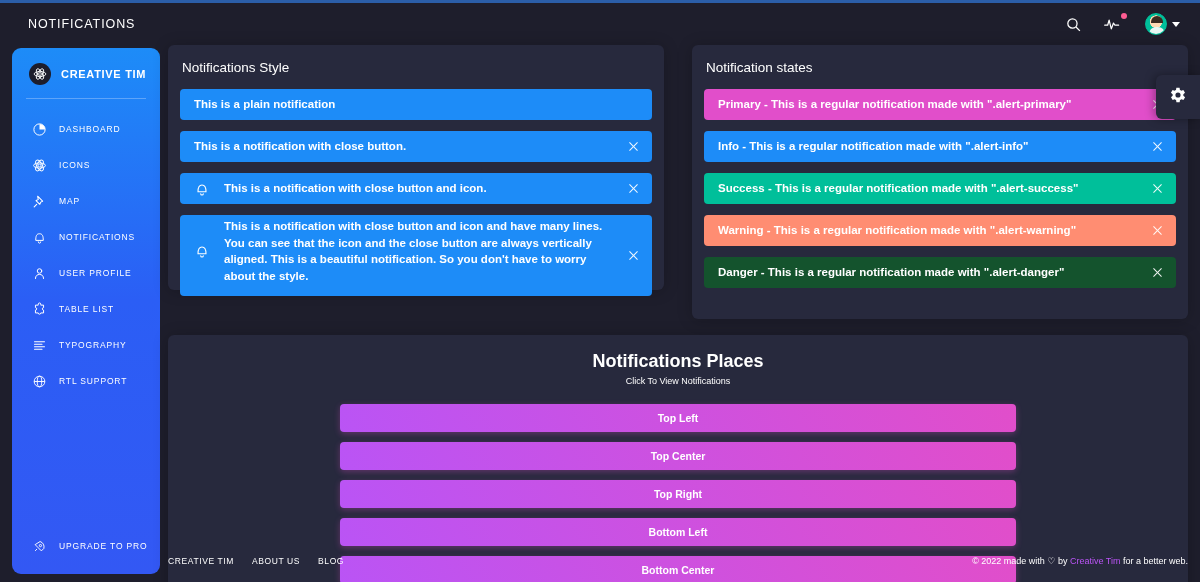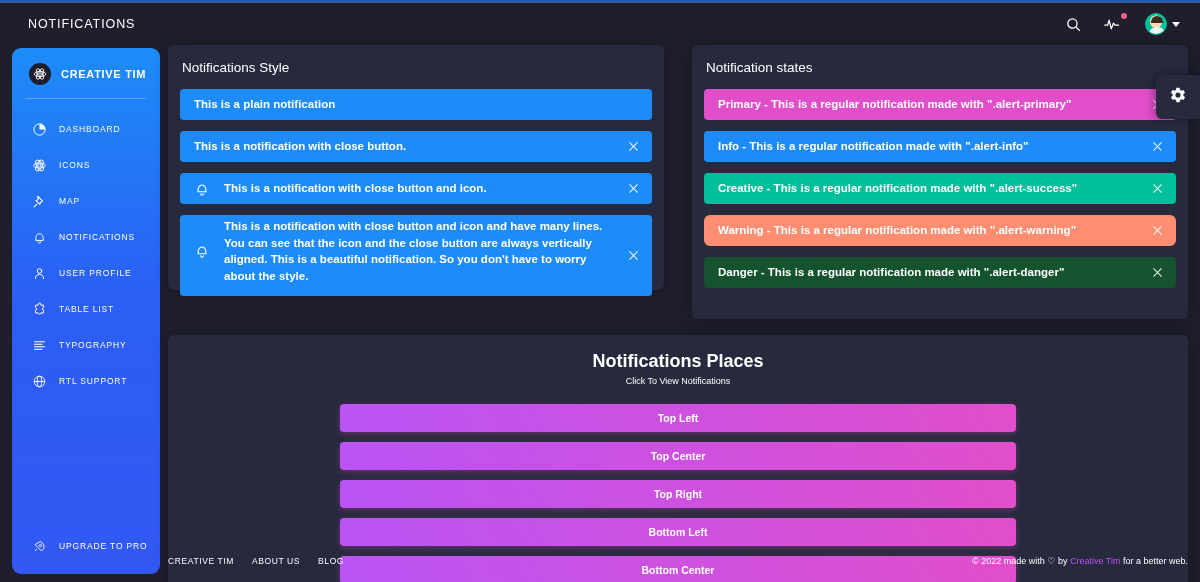--- a/index.html
+++ b/index.html
@@ -110,21 +110,21 @@
   .alert-close {
     position: absolute; right: 10px; top: 50%; transform: translateY(-50%);
     width: 18px; height: 18px; display:flex; align-items:center; justify-content:center;
     cursor: pointer; opacity: .92;
   }
 
   .alert-plain   { background:#1d8cf8; }
   .alert-primary { background:#e14eca; }
   .alert-info    { background:#1d8cf8; }
   .alert-success { background:#00bf9a; }
-  .alert-warning { background:#ff8d72;border-radius:6px; }
+  .alert-warning { background:#ff8d72; }
   .alert-danger  { background:#14532d; }
 
   
   .places { margin-top: 16px; padding: 16px 0 20px 0; text-align:center; }
   .places-title { color:#ffffff; font-size: 18px; font-weight: 700; }
   .places-sub { color:#ffffff; font-size: 9px; margin-top: 4px; font-weight: 400; }
   .places-grid {
     margin-top: 18px; padding: 0 172px;
     display: grid; grid-template-columns: repeat(1, 1fr);
     column-gap: 20px; row-gap: 10px;
@@ -382,21 +382,21 @@
           <span class="alert-close">
             <svg width="13" height="13" viewBox="0 0 24 24" stroke="#ffffff" stroke-width="2" stroke-linecap="round">
                 <line x1="5" y1="5" x2="19" y2="19"></line>
                 <line x1="19" y1="5" x2="5" y2="19"></line>
               </svg>
           </span>
         </div>
 
         <div class="alert alert-success">
           <span class="alert-text">
-            <span class="lead">Creative</span><span class="rest"> - This is a regular notification made with ".alert-success"</span>
+            <span class="lead">Success</span><span class="rest"> - This is a regular notification made with ".alert-success"</span>
           </span>
           <span class="alert-close">
             <svg width="13" height="13" viewBox="0 0 24 24" stroke="#ffffff" stroke-width="2" stroke-linecap="round">
                 <line x1="5" y1="5" x2="19" y2="19"></line>
                 <line x1="19" y1="5" x2="5" y2="19"></line>
               </svg>
           </span>
         </div>
 
         <div class="alert alert-warning">

